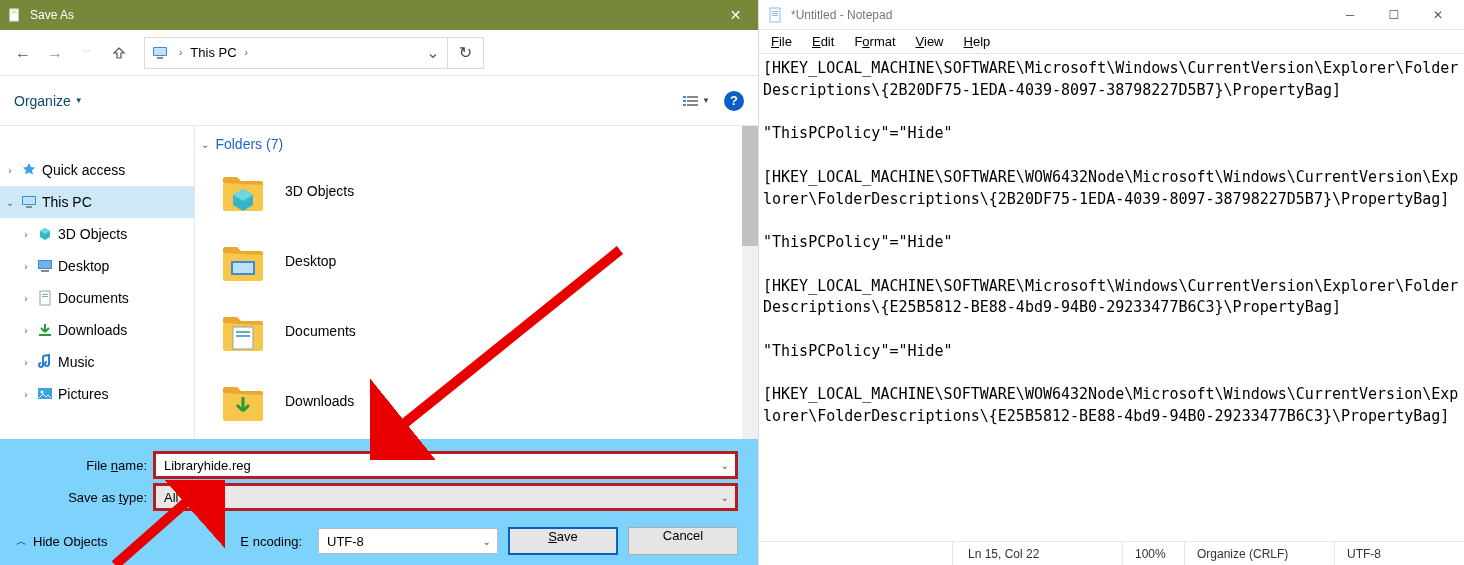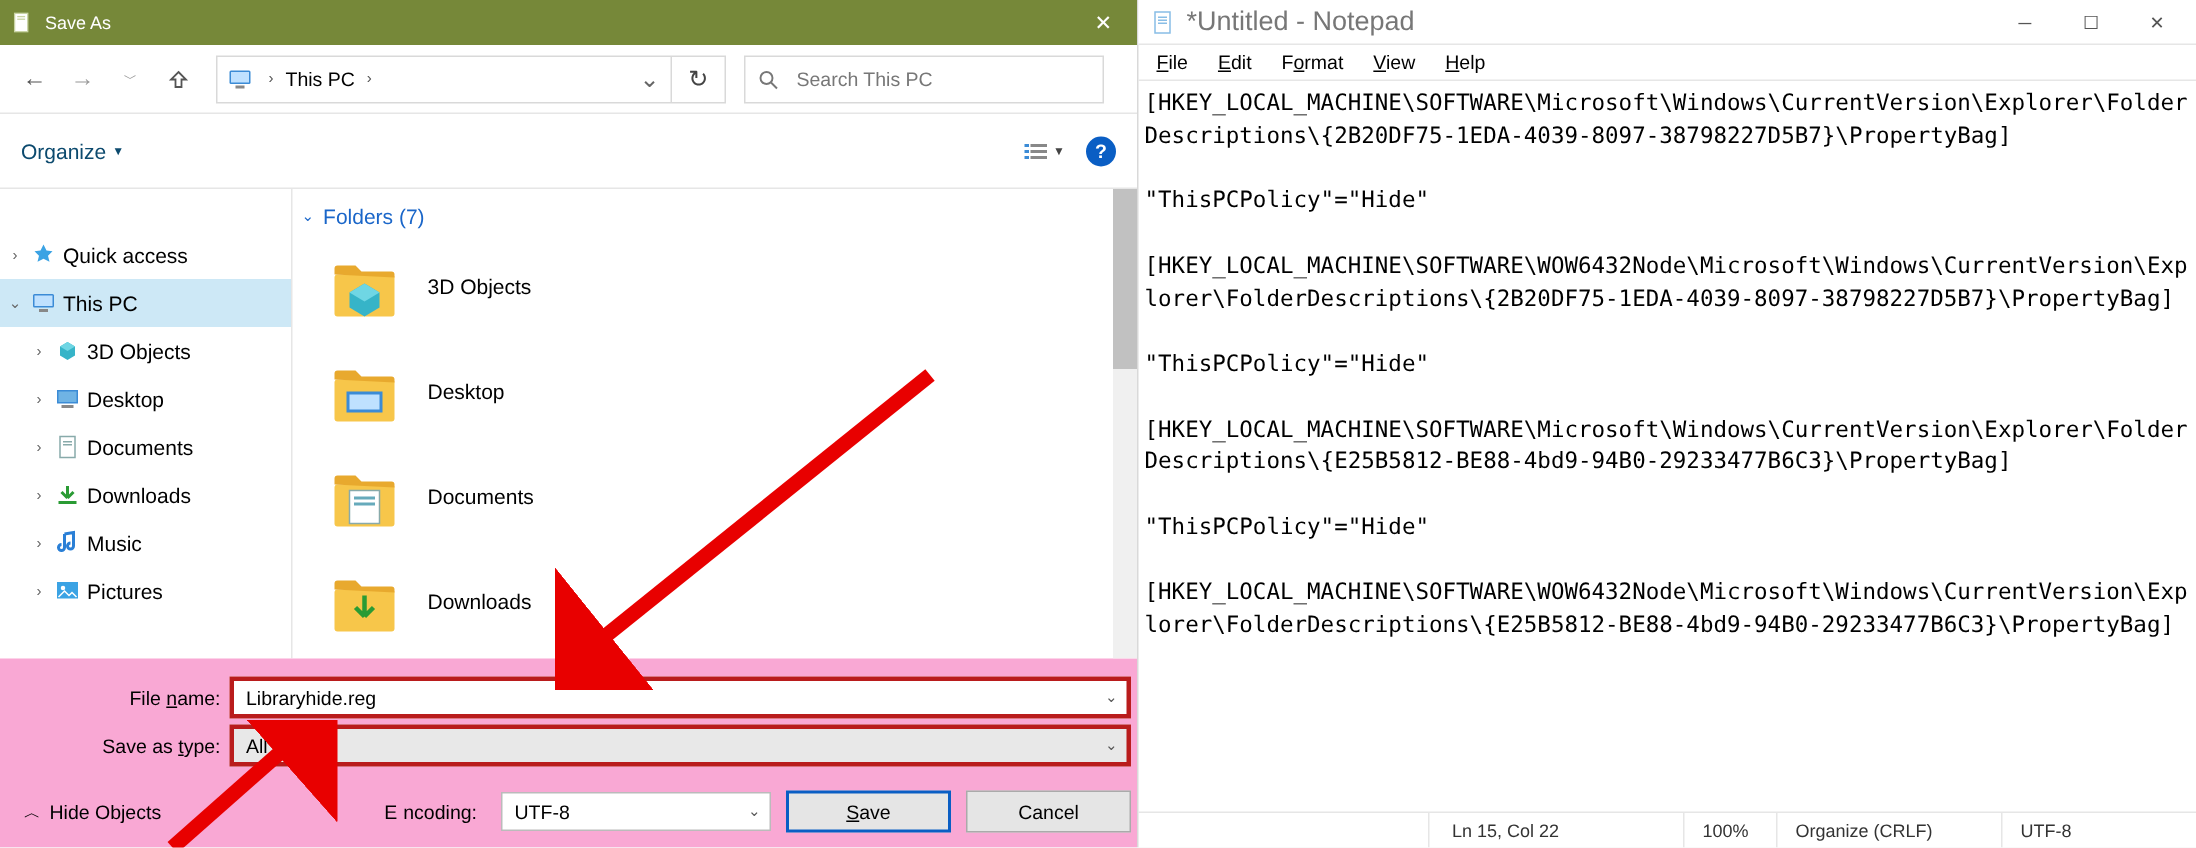--- a/index.html
+++ b/index.html
@@ -47,45 +47,45 @@
 
 .filearea { flex: 1; position: relative; overflow: hidden; }
 .group-header { padding: 10px 6px 4px 6px; font-size: 14px; color: #1a66c9; display: flex; align-items: center; gap: 6px; }
 .group-header .gcaret { font-size: 10px; }
 .folder-entry { display: flex; align-items: center; height: 70px; padding-left: 24px; gap: 18px; font-size: 14px; }
 .folder-entry .ficon { width: 48px; height: 48px; }
 .scroll-track { position: absolute; right: 0; top: 0; width: 16px; height: 100%; background: #f0f0f0; }
 .scroll-thumb { position: absolute; top: 0; width: 16px; height: 120px; background: #c1c1c1; }
 
 
-.bottom { background: #f9a8d4; padding: 8px 4px 10px 8px; }
+.bottom { background: #7dd3fc; padding: 8px 20px 10px 8px; }
 .form-row { display: flex; align-items: center; margin: 4px 0; }
 .form-row label { width: 145px; text-align: right; padding-right: 6px; font-size: 13px; }
 .form-row .underline { text-decoration: underline; }
 .combo { flex: 1; height: 28px; border: 3px solid #b91c1c; background: #fff; display: flex; align-items: center; padding: 0 8px; font-size: 13px; position: relative; }
 .combo.type { background: #e8e8e8; }
 .combo .drop { position: absolute; right: 6px; font-size: 10px; color: #555; }
 
 .button-row { display: flex; align-items: center; margin-top: 16px; gap: 10px; }
 .hide-folders { display: flex; align-items: center; gap: 6px; font-size: 13px; padding-left: 8px; }
 .enc-label { margin-left: auto; font-size: 13px; display: flex; align-items: center; gap: 4px; }
 .enc-combo { width: 180px; height: 26px; border: 1px solid #bbb; background: #fff; display: flex; align-items: center; padding: 0 8px; font-size: 13px; position: relative; margin-left: 6px; }
 .enc-combo .drop { position: absolute; right: 6px; font-size: 10px; color: #555; }
-.btn { width: 110px; height: 28px; border: 1px solid #aaa; background: #e5e5e5; font-size: 13px; display: flex; align-items: center; justify-content: center; }
+.btn { width: 110px; height: 28px; border: 1px solid #aaa; background: #e5e5e5; font-size: 13px; display: flex; justify-content: center; }
 .btn.primary { border: 2px solid #0a5ec4; }
 .btn .underline { text-decoration: underline; }
 
 
 .arrow-svg { position: absolute; z-index: 50; pointer-events: none; }
 
 
 .notepad { flex: 1; height: 565px; background: #fff; display: flex; flex-direction: column; border-left: 1px solid #d9d9d9; }
 .np-title { height: 30px; background: #fff; border-bottom: 1px solid #e6e6e6; display: flex; align-items: center; padding: 0 4px 0 8px; color: #777; }
 .np-title .nicon { width: 16px; height: 16px; margin-right: 8px; }
-.np-title .ntitle { font-size: 18px; flex: 1; }
+.np-title .ntitle { font-size: 12px; flex: 1; }
 .np-title .win-btn { width: 44px; height: 28px; display: flex; align-items: center; justify-content: center; color: #555; font-size: 12px; }
 .np-menu { height: 24px; display: flex; align-items: center; padding: 0 4px; gap: 4px; border-bottom: 1px solid #e6e6e6; }
 .np-menu .mitem { font-size: 13px; padding: 2px 8px; }
 .np-menu .mitem .underline { text-decoration: underline; }
 .np-body { flex: 1; padding: 4px 4px 0 4px; font-family: Consolas, monospace; font-size: 15px; line-height: 1.45; white-space: pre-wrap; word-break: break-all; overflow: hidden; }
 .np-status { height: 24px; border-top: 1px solid #e6e6e6; display: flex; align-items: center; font-size: 12px; color: #333; }
 .np-status .cell { border-left: 1px solid #e6e6e6; padding: 0 12px; height: 100%; display: flex; align-items: center; }
 .np-status .spacer { flex: 1; }
 </style>
 </head>
@@ -116,27 +116,20 @@
       <svg class="pc-icon" viewBox="0 0 18 18">
           <rect x="2" y="3" width="14" height="9" rx="1" fill="#3b8bd6"></rect>
           <rect x="3" y="4" width="12" height="7" fill="#bfe1ff"></rect>
           <rect x="6" y="13" width="6" height="2" fill="#888"></rect>
         </svg>
       <span class="crumb-sep">›</span>
       <span class="crumb">This PC</span>
       <span class="crumb-sep">›</span>
       <span class="addr-drop">⌄</span>
       <div class="refresh">↻</div>
-    </div>
-    <div class="searchbox">
-      <svg viewBox="0 0 14 14">
-          <circle cx="6" cy="6" r="4" fill="none" stroke="#777" stroke-width="1.3"></circle>
-          <line x1="9" y1="9" x2="13" y2="13" stroke="#777" stroke-width="1.3"></line>
-        </svg>
-      <span>Search This PC</span>
     </div>
   </div>
 
   <div class="toolbar">
     <div class="organize">
       <span>Organize</span>
       <span class="caret">▼</span>
     </div>
     <div class="right-tools">
       <div class="view-btn">

